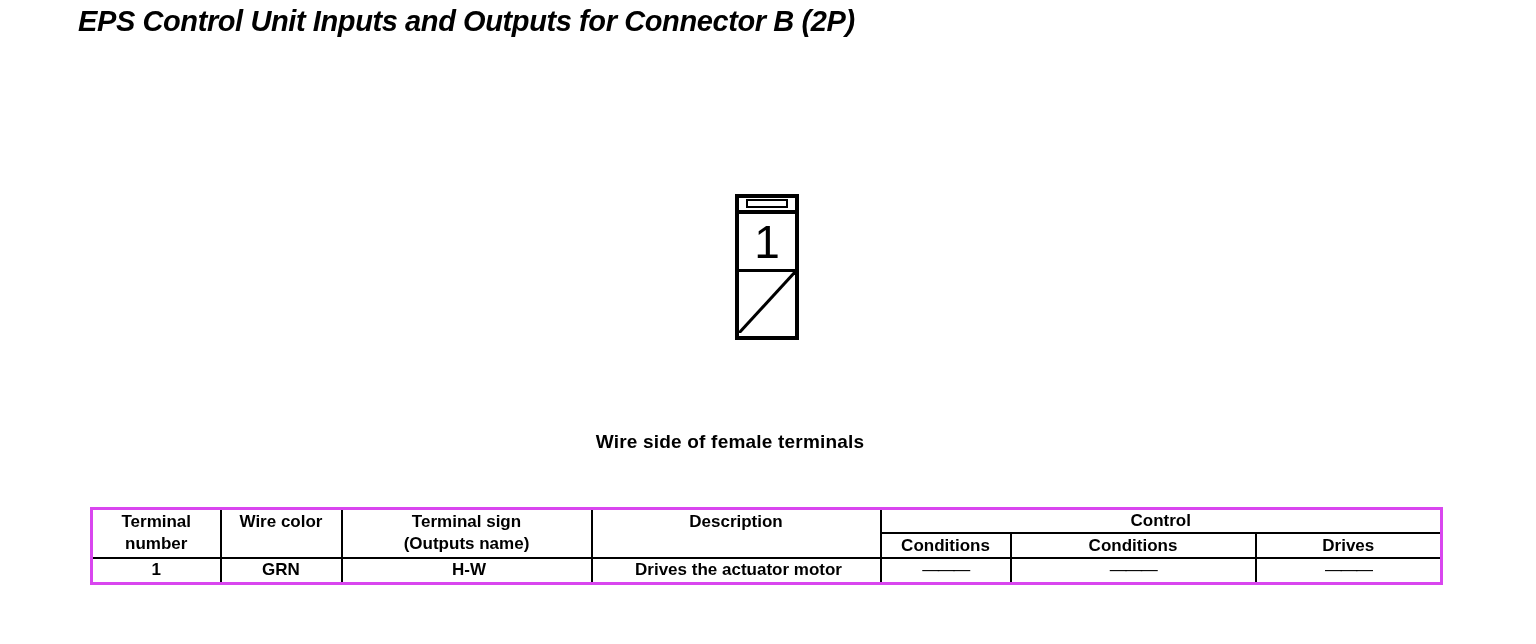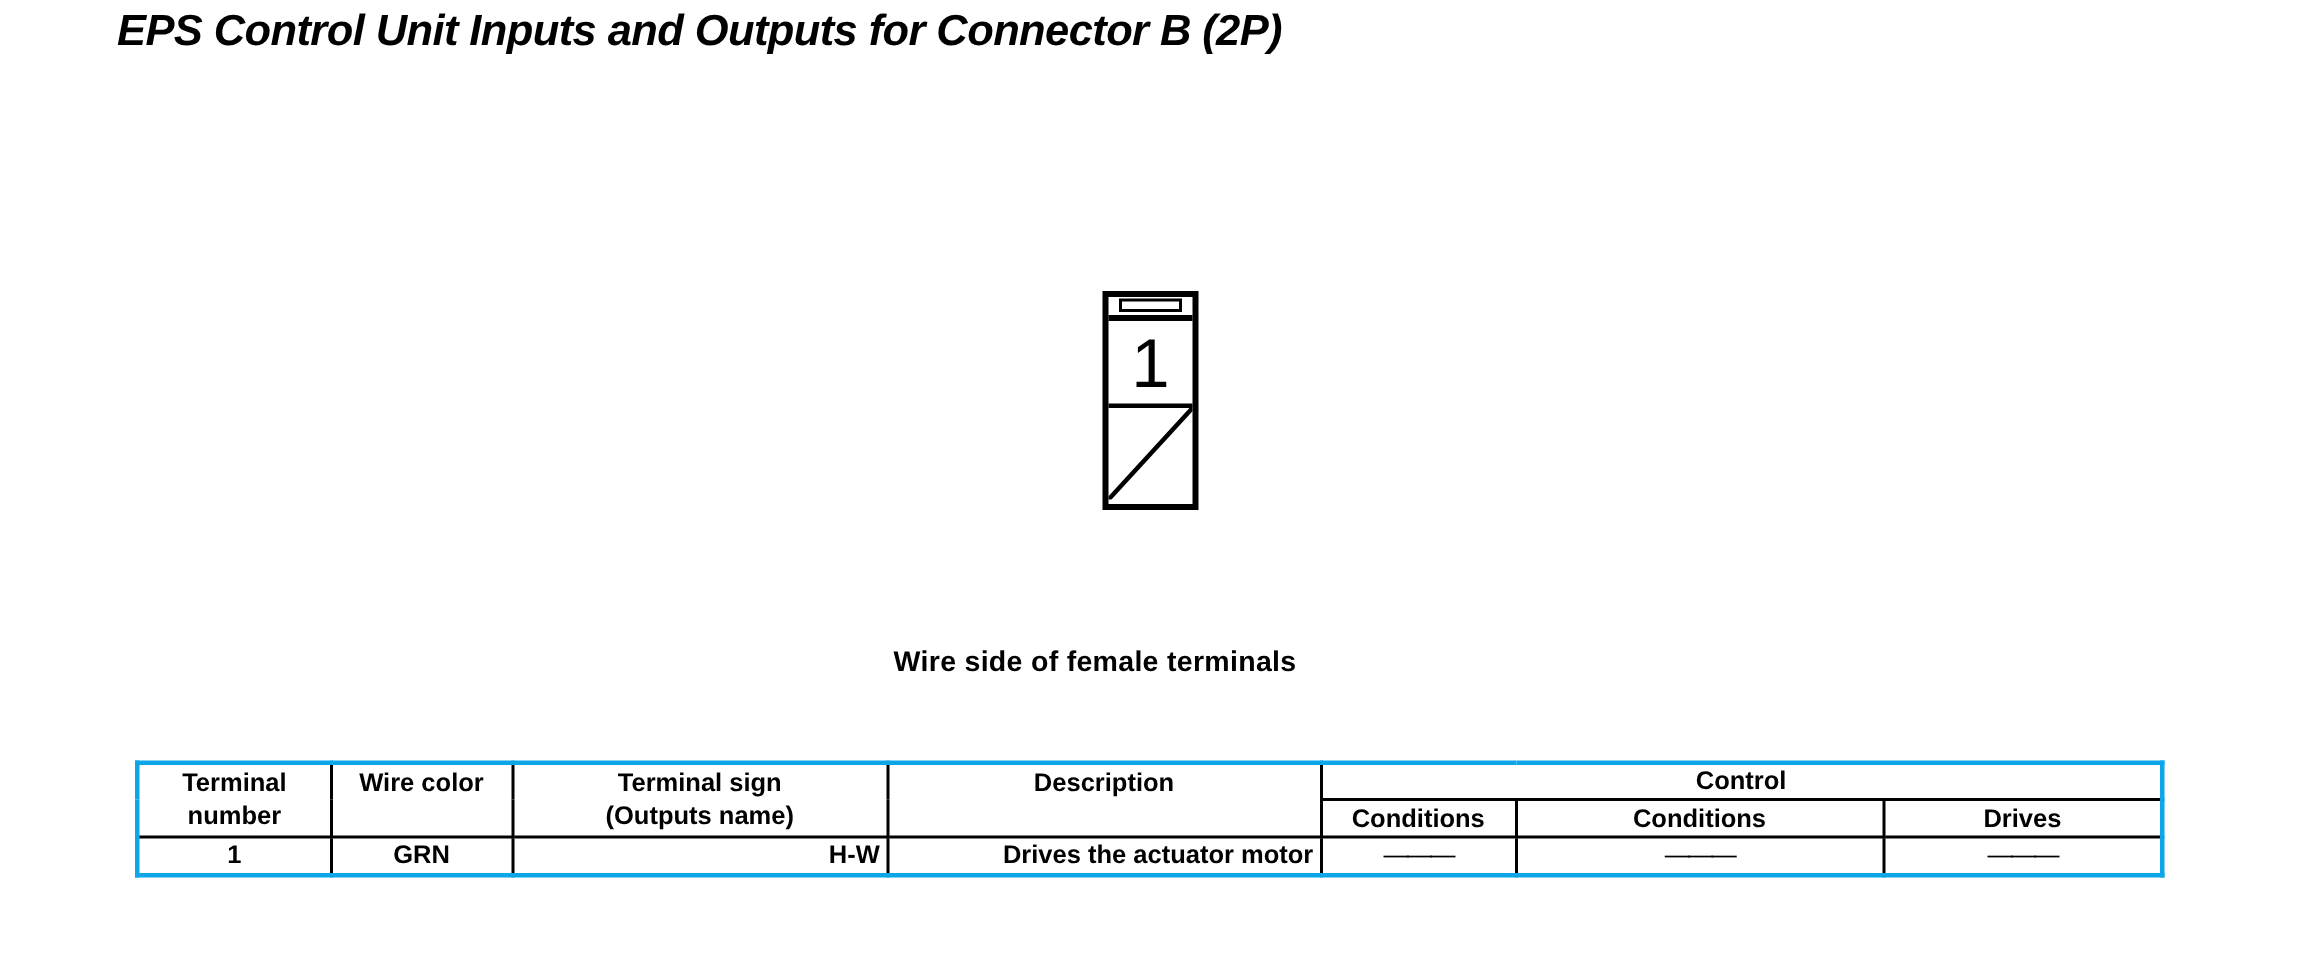--- a/index.html
+++ b/index.html
@@ -70,37 +70,37 @@
     letter-spacing:0.2px;
   }
 
   
   .io-table {
     position:absolute;
     left:90px; top:507px;
     width:1350px;
     border-collapse:collapse;
     table-layout:fixed;
-    border:3px solid #0ea5e9;
+    border:3px solid #d946ef;
   }
   .io-table th, .io-table td {
     border:2px solid #000;
     padding:0 4px;
     font-size:17px;
     line-height:22px;
     overflow:hidden;
     white-space:nowrap;
   }
   .io-table th { font-weight:700; text-align:center; }
   .row-h1 { height:23px; }
   .row-h2 { height:25px; }
   .row-data { height:25px; }
   th.head-span { vertical-align:top; padding-top:1px; }
   td { font-weight:600; text-align:center; vertical-align:middle; }
-  td.cell-left { text-align:right; padding-left:9px; }
+  td.cell-left { text-align:center; padding-left:9px; }
   .dash-cell { letter-spacing:-1.5px; font-weight:400; }
 </style>
 </head>
 <body>
 
 <h1 class="page-title">EPS Control Unit Inputs and Outputs for Connector B (2P)</h1>
 
 <div class="connector">
   <div class="connector-latch">
     <div class="latch-tab"></div>

